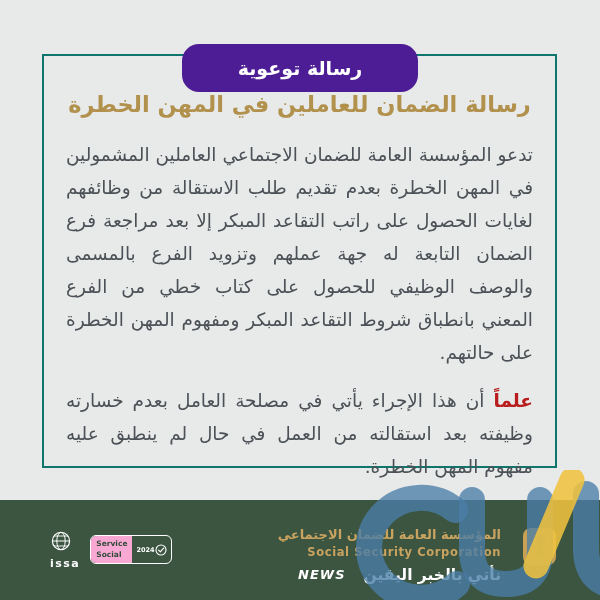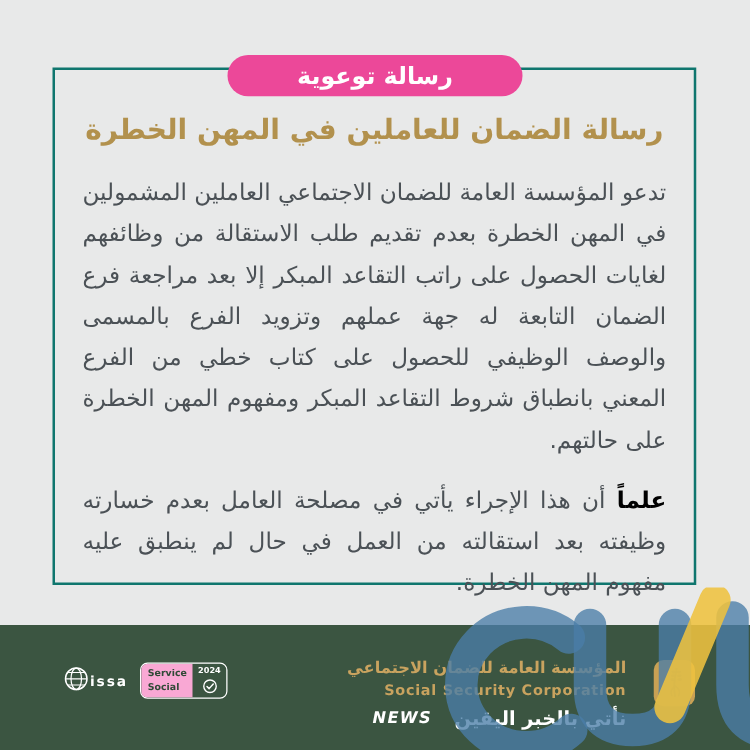--- a/index.html
+++ b/index.html
@@ -4,62 +4,62 @@
 <style>
   html,body{margin:0;padding:0;}
   .page{
     position:relative;width:600px;height:600px;overflow:hidden;
     background:#e8e9e9;
     font-family:"DejaVu Sans",sans-serif;
   }
   
   .badge-pill{
     position:absolute;left:50%;top:44px;transform:translateX(-50%);
-    width:236px;height:33px;border-radius:17px;
-    background:#ec4899;color:#ffffff;
+    width:236px;height:48px;border-radius:17px;
+    background:#4c1d95;color:#ffffff;
     display:flex;align-items:center;justify-content:center;
     font-size:19px;font-weight:bold;z-index:3;
   }
   
   .card{
     position:absolute;left:42px;top:54px;width:515px;height:414px;
     border:2px solid #0f766e;box-sizing:border-box;
     padding:34px 22px 0 22px;z-index:1;
   }
   .card-title{
     color:#b2914d;font-weight:bold;font-size:22.5px;
     text-align:center;direction:rtl;margin:0 0 20px 0;line-height:1.3;
   }
   .body-text{
     direction:rtl;text-align:justify;color:#4b5156;
     font-size:18.5px;line-height:1.78;margin:0;
   }
   .body-note{margin-top:15px;}
-  .note-lead{font-weight:bold;color:#000000;}
+  .note-lead{font-weight:bold;color:#b91c1c;}
   
   .footer{
     position:absolute;left:0;top:500px;width:600px;height:100px;
     background:#3b5541;z-index:2;
   }
   .footer-left{
     position:absolute;left:50px;top:530px;display:flex;
     align-items:center;gap:10px;z-index:3;
   }
-  .issa{display:flex;align-items:center;color:#fff;}
+  .issa{display:flex;flex-direction:column;color:#fff;}
   .issa-label{font-size:11px;font-weight:bold;letter-spacing:1.5px;line-height:1;margin-top:2px;}
   .quality-badge{
     display:flex;border:1px solid #ffffff;border-radius:6px;
     overflow:hidden;height:27px;
   }
   .qb-left{
     background:#f9a8d4;color:#2f4a36;font-size:7.5px;font-weight:bold;
     line-height:1.35;padding:2px 5px;display:flex;flex-direction:column;justify-content:center;
   }
   .qb-right{
-    padding:2px 4px 1px 4px;display:flex;flex-direction:column;
+    padding:2px 4px 1px 4px;display:flex;flex-direction:row;
     align-items:center;justify-content:space-between;color:#ffffff;
   }
   .qb-year{font-size:6.5px;font-weight:bold;line-height:1;}
   .footer-right{
     position:absolute;right:44px;top:528px;display:flex;
     align-items:flex-start;gap:22px;z-index:3;
   }
   .fr-text{display:flex;flex-direction:column;align-items:flex-end;gap:4px;}
   .org-ar{color:#c9a35f;font-size:13px;font-weight:bold;direction:rtl;line-height:1.1;}
   .org-en{color:#c9a35f;font-size:11.5px;font-weight:bold;letter-spacing:0.6px;line-height:1.1;}

